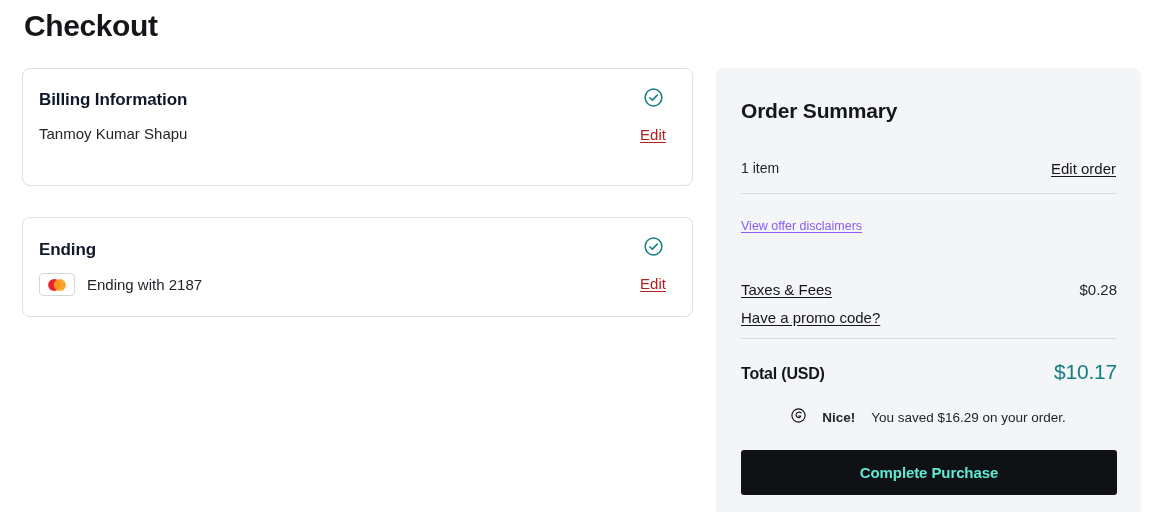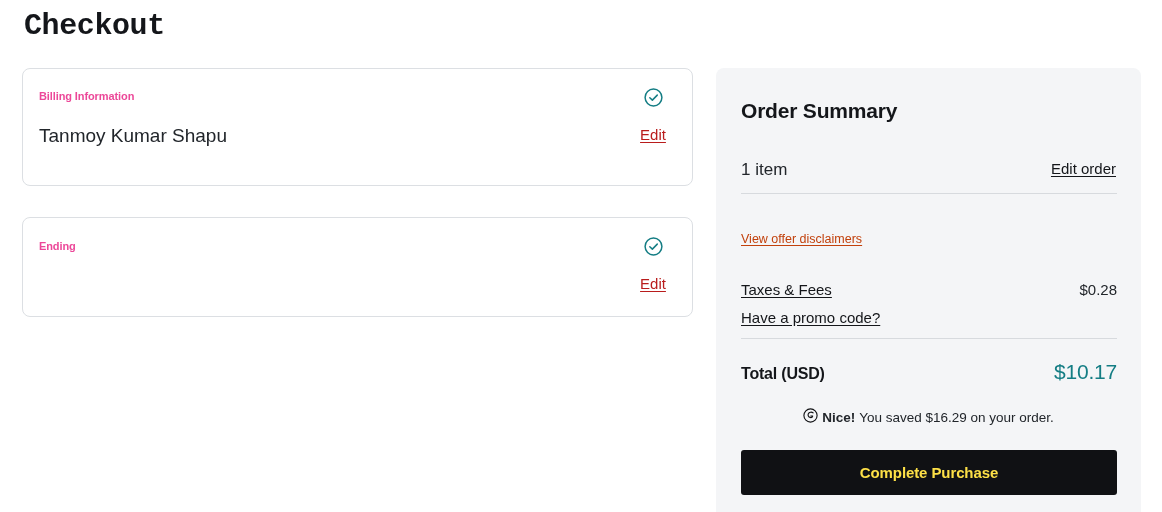--- a/index.html
+++ b/index.html
@@ -19,51 +19,50 @@
   
   #page-title {
     position: absolute;
     left: 24px;
     top: 6px;
     font-size: 30px;
     font-weight: bold;
     letter-spacing: -0.4px;
     color: #14161a;
     line-height: 40px;
-    font-family: Liberation Mono, monospace;
   }
 
   
   .card {
     position: absolute;
     left: 22px;
     width: 671px;
     background: #ffffff;
     border: 1px solid #dcdfe3;
     border-radius: 8px;
     box-sizing: border-box;
   }
   #billing-card { top: 68px; height: 118px; }
   #payment-card { top: 217px; height: 100px; }
 
   .card-title {
     position: absolute;
     left: 16px;
-    font-size: 11px;
-    font-weight: bold;
-    color: #ec4899;
+    font-size: 17px;
+    font-weight: bold;
+    color: #0f172a;
     letter-spacing: -0.1px;
   }
   #billing-card .card-title { top: 21px; }
   #payment-card .card-title { top: 22px; }
 
   .card-line {
     position: absolute;
     left: 16px;
-    font-size: 19px;
+    font-size: 15px;
     color: #22262b;
   }
   #billing-name { top: 56px; }
   #billing-addr {
     top: 78px;
     color: #f4f5f6;
   }
 
   
   #payment-row {
@@ -124,21 +123,21 @@
     font-size: 21px;
     font-weight: bold;
     color: #14161a;
     letter-spacing: -0.2px;
   }
 
   #item-count {
     position: absolute;
     left: 25px;
     top: 92px;
-    font-size: 17px;
+    font-size: 14px;
     color: #22262b;
   }
   #edit-order-link {
     position: absolute;
     right: 25px;
     top: 92px;
     font-size: 15px;
     color: #14161a;
     text-decoration: underline;
     text-underline-offset: 2px;
@@ -153,25 +152,24 @@
     background: #d7dade;
   }
   #divider-top { top: 125px; }
   #divider-total { top: 270px; }
 
   #disclaimers-link {
     position: absolute;
     left: 25px;
     top: 151px;
     font-size: 12.5px;
-    color: #c2410c;
-    text-decoration: underline;
-    text-underline-offset: 2px;
-    cursor: pointer;
-    margin-top: 13px;
+    color: #8b5cf6;
+    text-decoration: underline;
+    text-underline-offset: 2px;
+    cursor: pointer;
   }
 
   .price-row {
     position: absolute;
     left: 25px;
     width: 376px;
     display: flex;
     justify-content: space-between;
     align-items: baseline;
     font-size: 15px;
@@ -222,34 +220,34 @@
   }
 
   #savings-note {
     position: absolute;
     left: 0;
     right: 0;
     top: 340px;
     display: flex;
     align-items: center;
     justify-content: center;
-    gap: 4px;
+    gap: 16px;
     font-size: 13.5px;
     color: #22262b;
   }
   #savings-label { font-weight: bold; }
 
   #complete-purchase-button {
     position: absolute;
     left: 25px;
     top: 382px;
     width: 376px;
     height: 45px;
     background: #101114;
-    color: #fde047;
+    color: #5eead4;
     border: none;
     border-radius: 3px;
     font-family: "Liberation Sans", sans-serif;
     font-size: 15px;
     font-weight: bold;
     letter-spacing: -0.1px;
     cursor: pointer;
   }
 </style>
 </head>
@@ -269,20 +267,29 @@
         <path d="M7.8 12.2 L10.7 15.0 L16.3 9.3" stroke="#147d84" stroke-width="1.7" stroke-linecap="round" stroke-linejoin="round"></path>
       </svg>
     </span>
     <span class="edit-link">Edit</span>
   </div>
 </div>
 
 <div id="payment-card" class="card">
   <div class="card-title">Ending</div>
 
+  <div id="payment-row">
+    <span class="card-brand">
+      <svg width="26" height="16" viewBox="0 0 32 20">
+        <circle cx="12.5" cy="10" r="7.6" fill="#eb2030"></circle>
+        <circle cx="19.5" cy="10" r="7.6" fill="#f79e1b" fill-opacity="0.92"></circle>
+      </svg>
+    </span>
+    <span id="payment-last4">Ending with 2187</span>
+  </div>
 
   <div class="card-action">
     <span class="check-icon">
       <svg width="21" height="21" viewBox="0 0 24 24" fill="none">
         <circle cx="12" cy="12" r="9.6" stroke="#147d84" stroke-width="1.7"></circle>
         <path d="M7.8 12.2 L10.7 15.0 L16.3 9.3" stroke="#147d84" stroke-width="1.7" stroke-linecap="round" stroke-linejoin="round"></path>
       </svg>
     </span>
     <span class="edit-link">Edit</span>
   </div>

